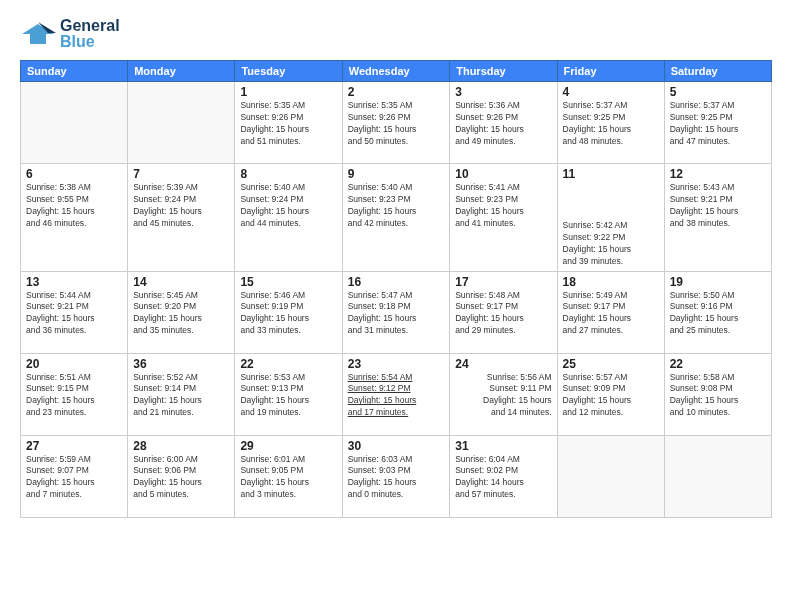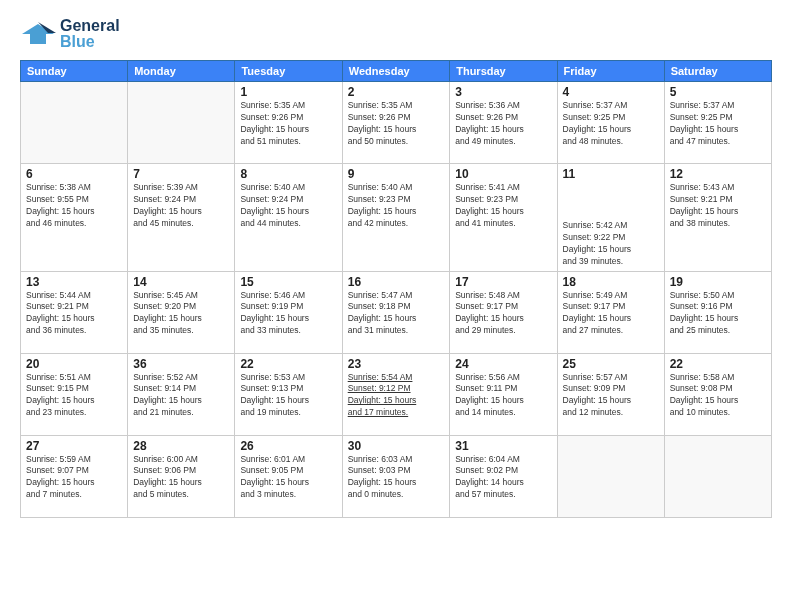--- a/index.html
+++ b/index.html
@@ -294,21 +294,21 @@
           </td>
           <td>
             <span class="day-num">23</span>
             <div class="day-info" style="white-space: pre-line; text-decoration: underline;">Sunrise: 5:54 AM
 Sunset: 9:12 PM
 Daylight: 15 hours
 and 17 minutes.</div>
           </td>
           <td>
             <span class="day-num">24</span>
-            <div class="day-info" style="white-space: pre-line;">Sunrise: 5:56 AM
+            <div class="day-info" style="white-space: pre-line; text-align: right;">Sunrise: 5:56 AM
 Sunset: 9:11 PM
 Daylight: 15 hours
 and 14 minutes.</div>
           </td>
           <td>
             <span class="day-num">25</span>
             <div class="day-info" style="white-space: pre-line;">Sunrise: 5:57 AM
 Sunset: 9:09 PM
 Daylight: 15 hours
 and 12 minutes.</div>
@@ -330,21 +330,21 @@
 and 7 minutes.</div>
           </td>
           <td>
             <span class="day-num">28</span>
             <div class="day-info" style="white-space: pre-line;">Sunrise: 6:00 AM
 Sunset: 9:06 PM
 Daylight: 15 hours
 and 5 minutes.</div>
           </td>
           <td>
-            <span class="day-num">26</span>
+            <span class="day-num">29</span>
             <div class="day-info" style="white-space: pre-line;">Sunrise: 6:01 AM
 Sunset: 9:05 PM
 Daylight: 15 hours
 and 3 minutes.</div>
           </td>
           <td>
             <span class="day-num">30</span>
             <div class="day-info" style="white-space: pre-line;">Sunrise: 6:03 AM
 Sunset: 9:03 PM
 Daylight: 15 hours

